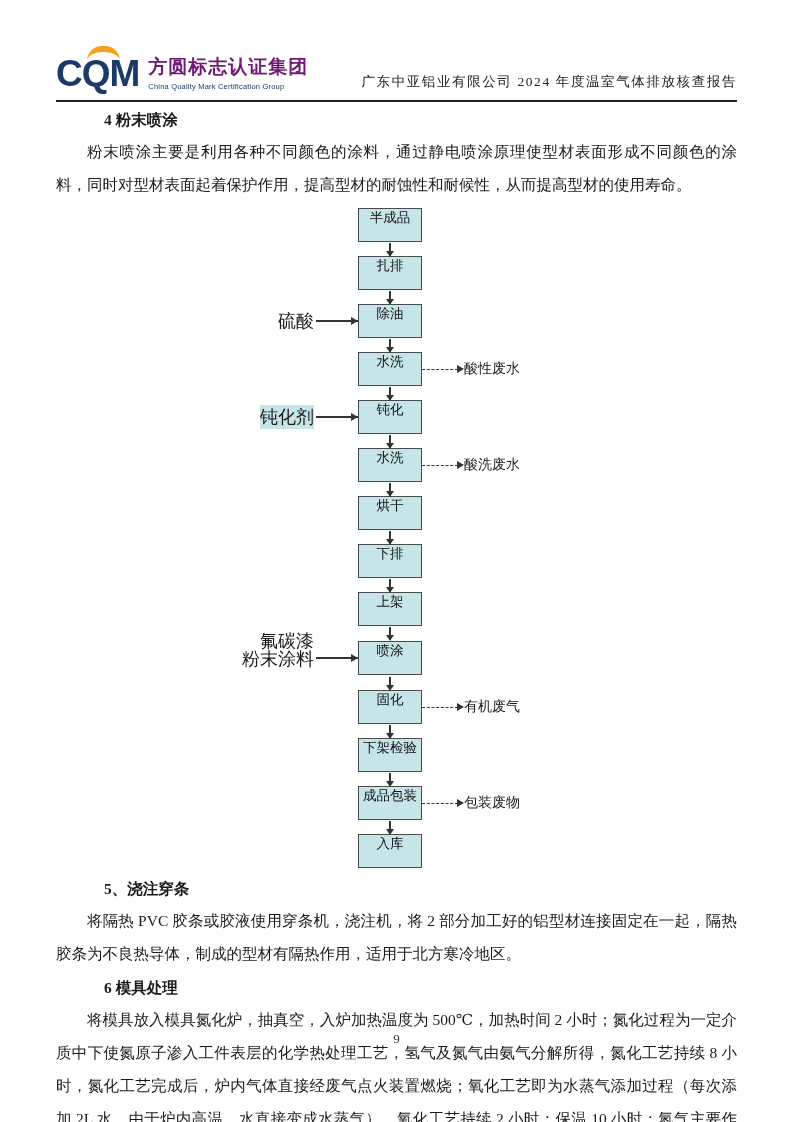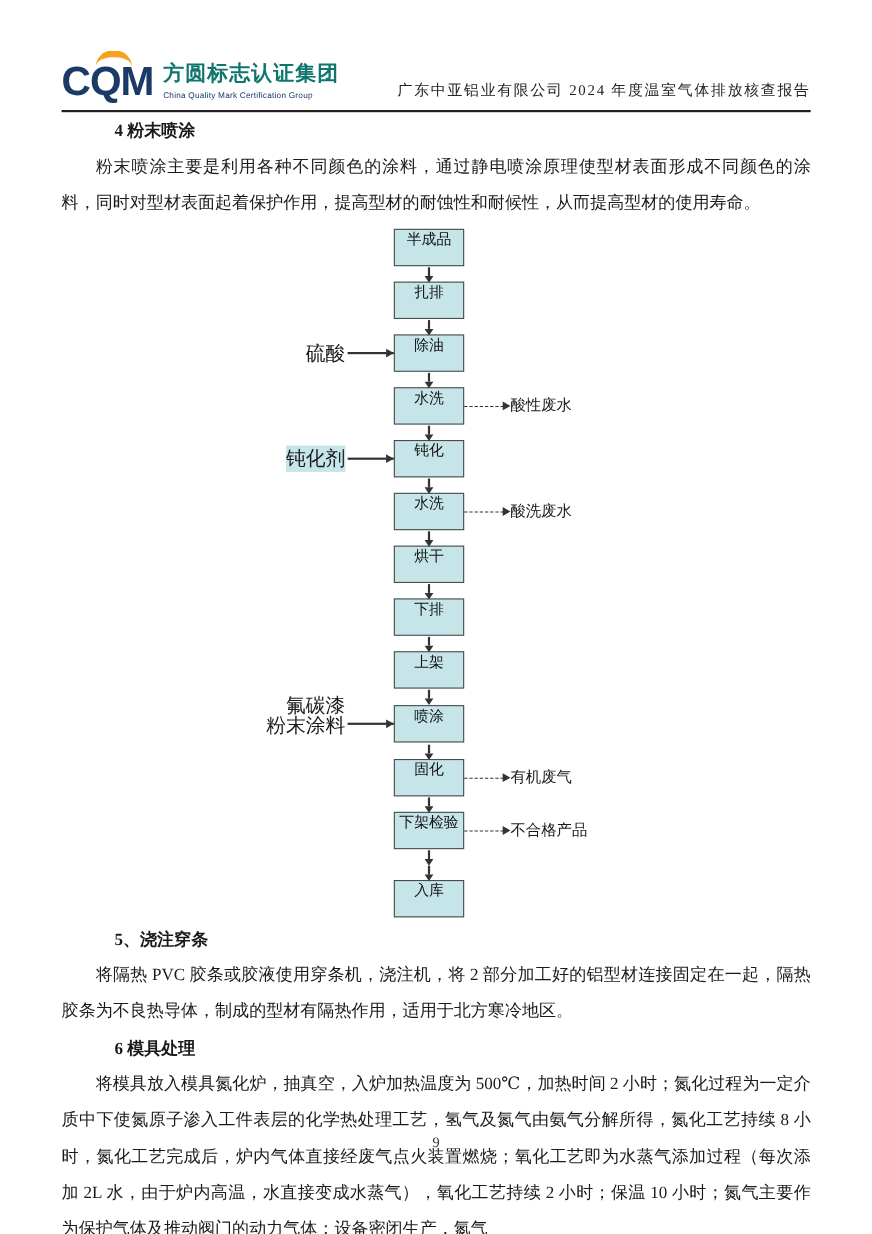--- a/index.html
+++ b/index.html
@@ -12,21 +12,21 @@
     overflow:hidden;
     padding:0 56px;
   }
   
   .header { padding-top:54px; display:flex; justify-content:space-between; align-items:flex-end; border-bottom:2px solid #1f1f1f; padding-bottom:7px; }
   .logo { display:flex; align-items:center; gap:9px; }
   .logo-acronym-wrap { position:relative; line-height:1; }
   .logo-acronym { font-family:"Liberation Sans","DejaVu Sans",sans-serif; font-weight:bold; font-size:37px; color:#1b3a68; letter-spacing:-1px; }
   .logo-arc { position:absolute; top:-9px; left:31px; width:33px; height:15px; border-top:6px solid #f6a21d; border-radius:17px 17px 0 0; }
   .logo-names { display:flex; flex-direction:column; padding-bottom:2px; }
-  .logo-cn { font-family:"Liberation Sans","DejaVu Sans",sans-serif; font-weight:bold; font-size:19px; color:#0f766e; letter-spacing:1px; }
+  .logo-cn { font-family:"Liberation Sans","DejaVu Sans",sans-serif; font-weight:bold; font-size:19px; color:#701a75; letter-spacing:1px; }
   .logo-en { font-family:"Liberation Sans","DejaVu Sans",sans-serif; font-size:7.5px; color:#1b3a68; margin-top:2px; letter-spacing:.2px; }
   .doc-title { font-size:13.5px; color:#222; letter-spacing:1.6px; padding-bottom:2px; white-space:nowrap; }
 
   
   .sec-heading { font-size:15.5px; font-weight:bold; margin-left:48px; line-height:30px; margin-top:3px; }
   .para { font-size:15.5px; line-height:33px; text-align:justify; text-indent:2em; }
 
   
   .flowchart { margin:7px 0 6px 144px; }
   .fcrow { display:grid; grid-template-columns:158px 64px 1fr; align-items:center; }
@@ -245,34 +245,38 @@
       <div class="zl"></div>
       <div class="varrow-wrap">
         <div class="varrow"></div>
       </div>
       <div class="zr"></div>
     </div>
 
   <div class="fcrow">
     <div class="zl"></div>
     <div class="fcbox">下架检验</div>
-    <div class="zr">
-      <span class="darrow"></span>
-      <span class="out-label">不合格产品</span>
-    </div>
-  </div>
-
-  <div class="fcrow varrow-row">
-      <div class="zl"></div>
-      <div class="varrow-wrap">
-        <div class="varrow"></div>
-      </div>
-      <div class="zr"></div>
-    </div>
-
+  </div>
+
+  <div class="fcrow varrow-row">
+      <div class="zl"></div>
+      <div class="varrow-wrap">
+        <div class="varrow"></div>
+      </div>
+      <div class="zr"></div>
+    </div>
+
+  <div class="fcrow">
+    <div class="zl"></div>
+    <div class="fcbox">成品包装</div>
+    <div class="zr">
+      <span class="darrow"></span>
+      <span class="out-label">包装废物</span>
+    </div>
+  </div>
 
   <div class="fcrow varrow-row">
       <div class="zl"></div>
       <div class="varrow-wrap">
         <div class="varrow"></div>
       </div>
       <div class="zr"></div>
     </div>
 
   <div class="fcrow">

